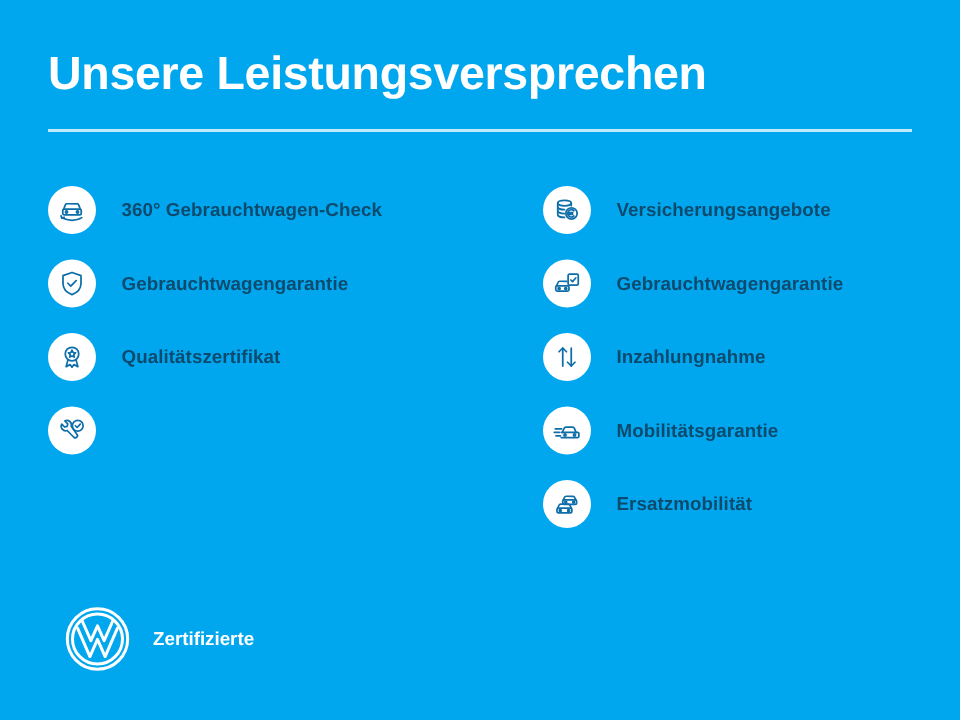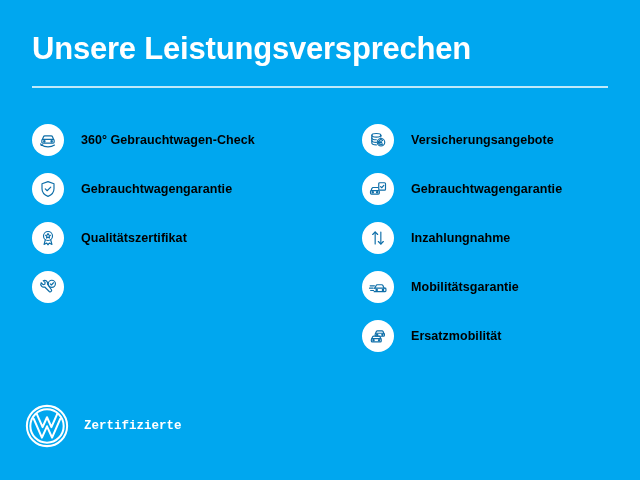--- a/index.html
+++ b/index.html
@@ -78,34 +78,33 @@
   }
   .promise-icon svg {
     display: block;
     width: 20px;
     height: 20px;
   }
   .promise-label {
     margin-left: 17px;
     font-size: 12.5px;
     font-weight: bold;
-    color: #000000;
+    color: #0c4a6e;
     line-height: 16px;
     white-space: nowrap;
     letter-spacing: 0.05px;
   }
 
   
   .brand {
     position: absolute;
-    left: 24px;
+    left: 42px;
     top: 403px;
     display: flex;
     align-items: center;
-    font-family: Liberation Mono, monospace;
   }
   .brand-logo {
     width: 46px;
     height: 46px;
     flex: 0 0 auto;
   }
   .brand-text {
     margin-left: 14px;
     font-size: 12.5px;
     font-weight: bold;

